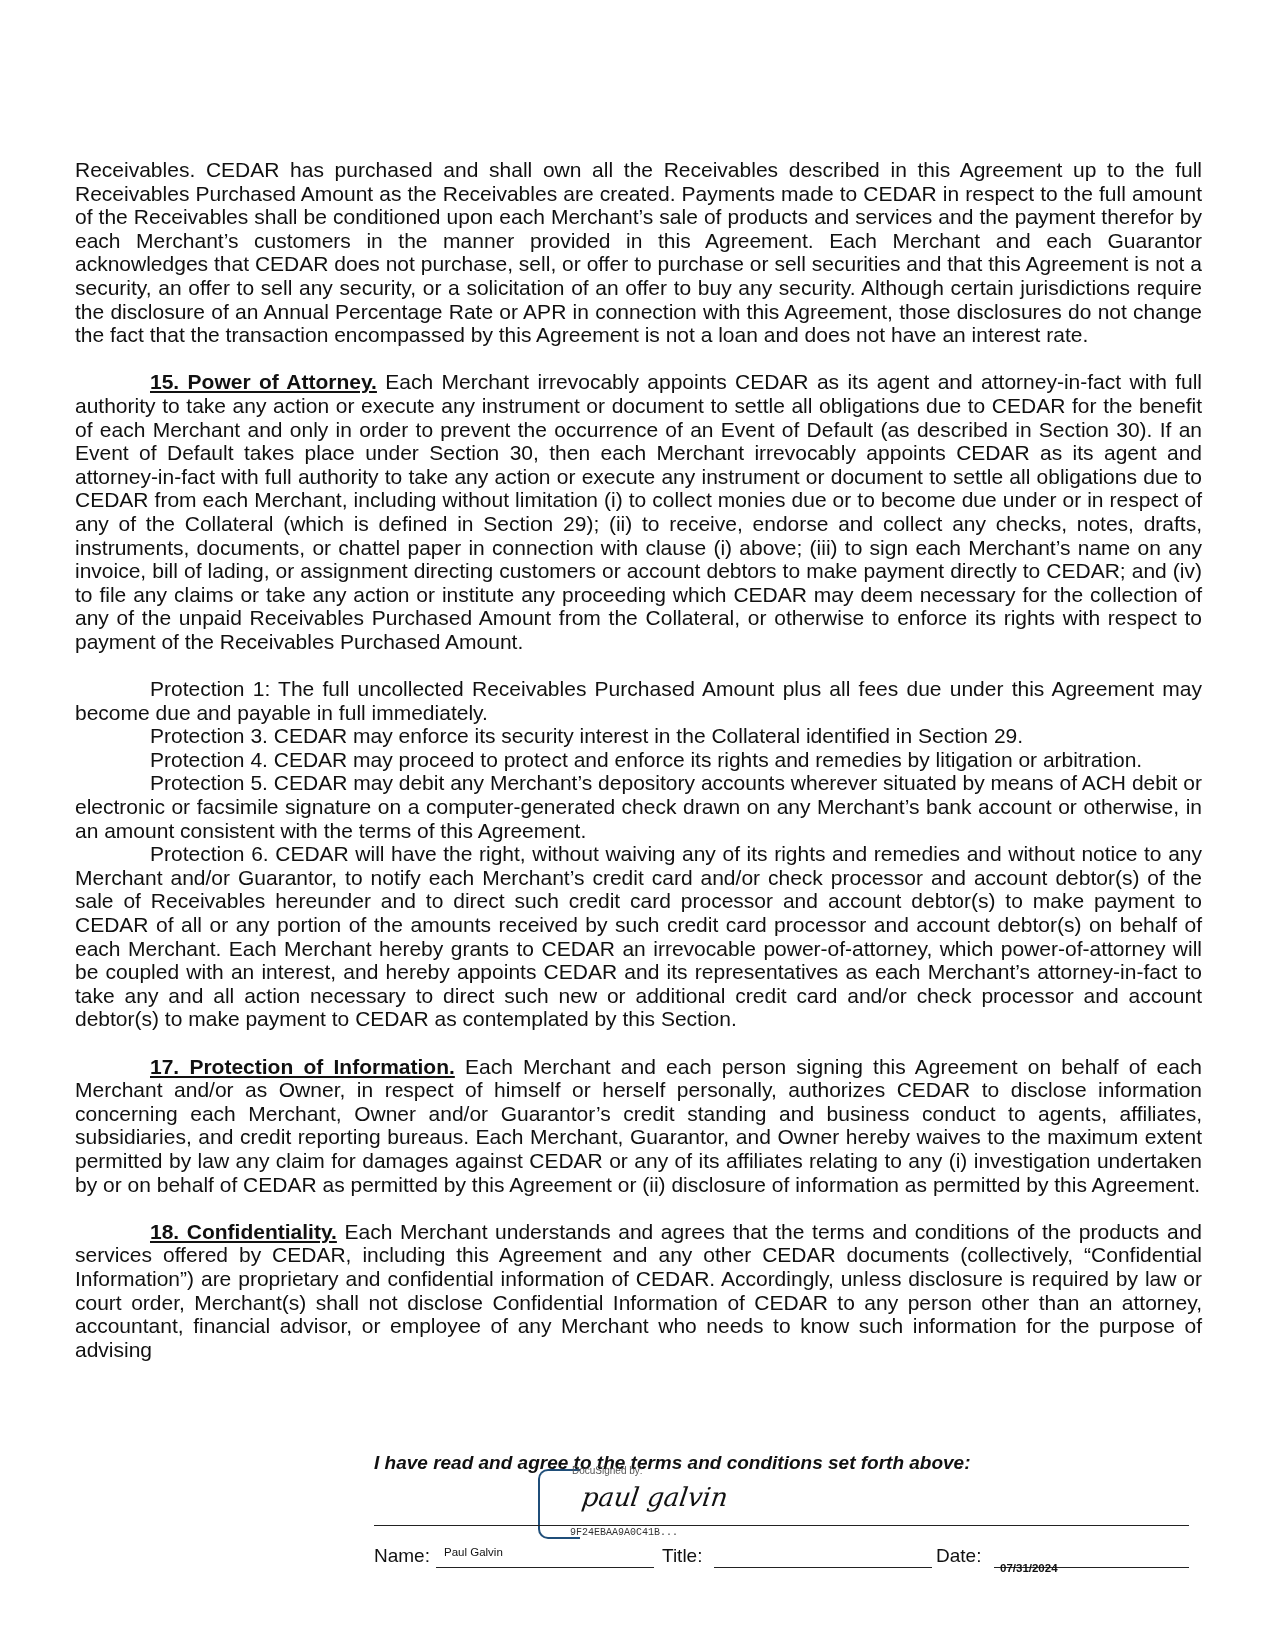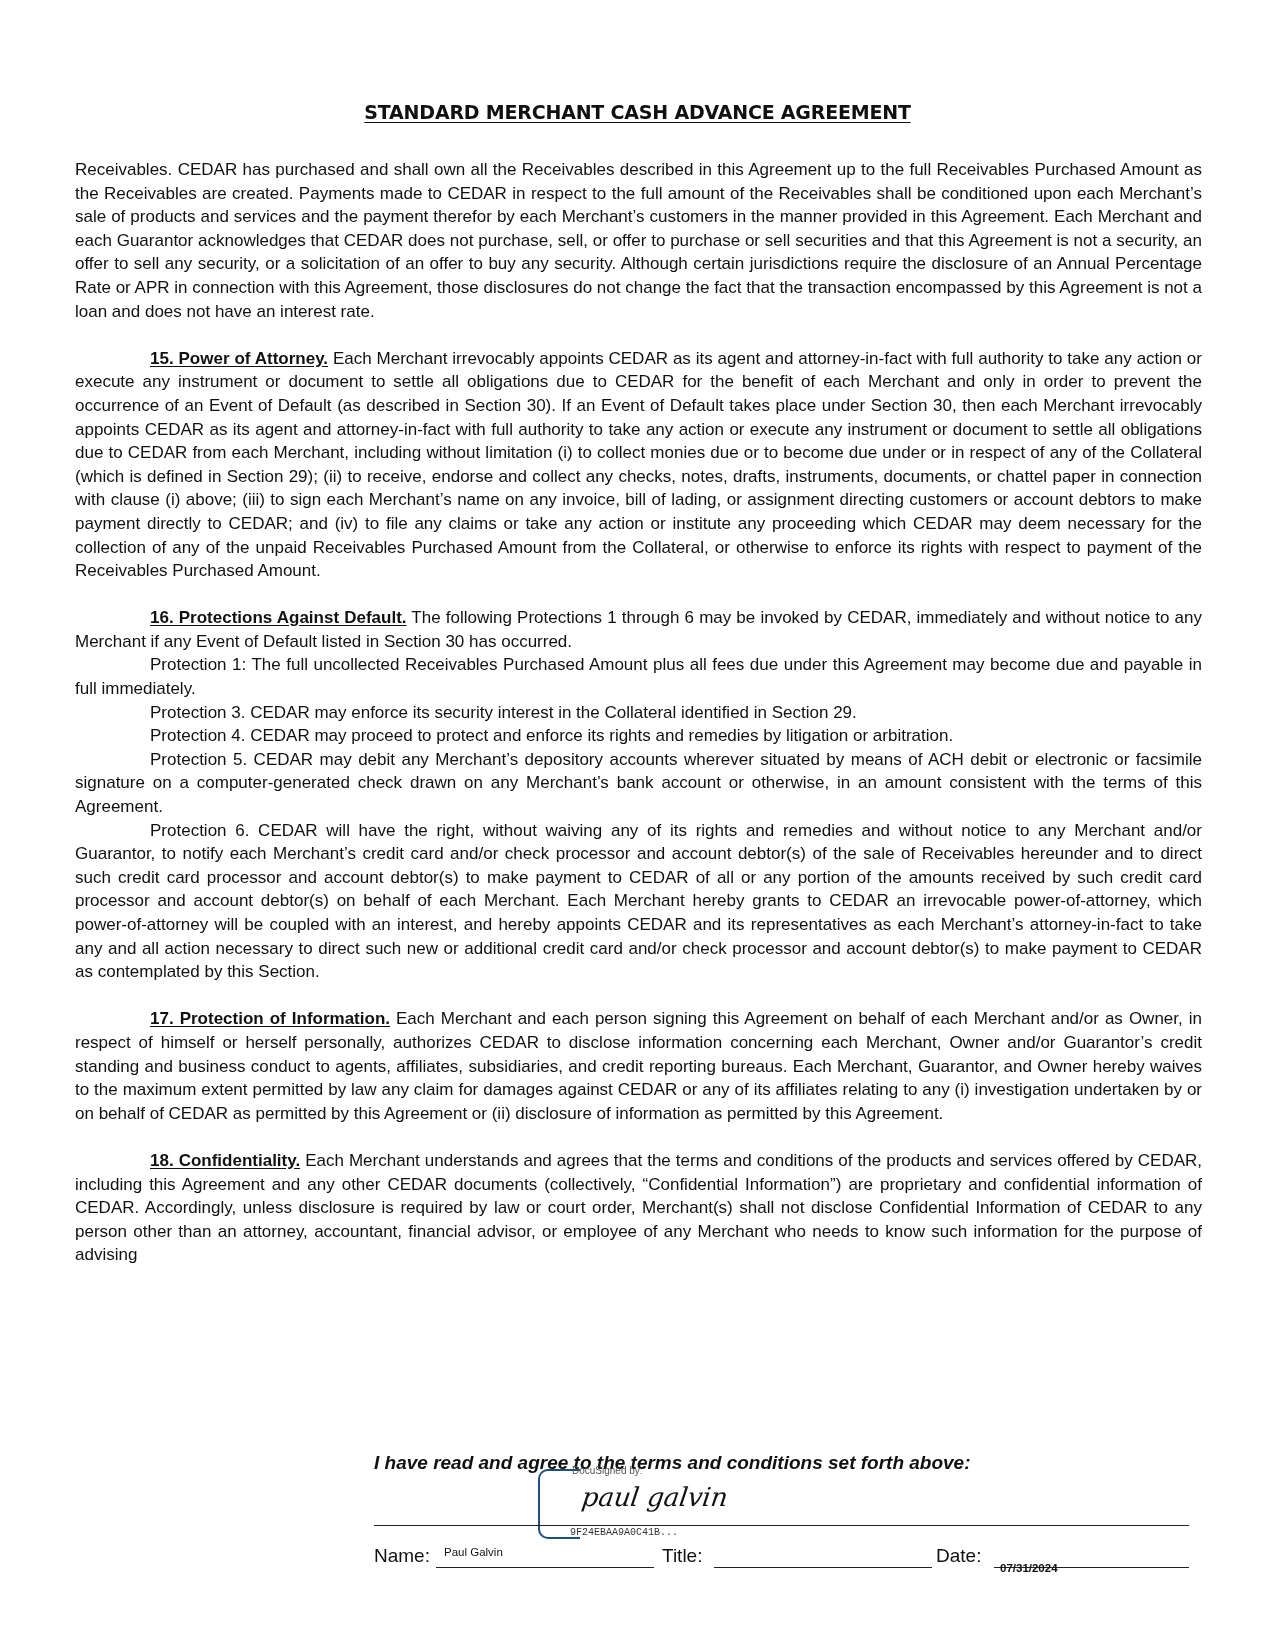--- a/index.html
+++ b/index.html
@@ -6,21 +6,21 @@
   body { width: 1275px; height: 1650px; position: relative; overflow: hidden; color: #111; }
   .page { position: absolute; left: 0; top: 0; width: 1275px; height: 1650px; background: #fff; }
   .title {
     position: absolute; left: 0; width: 1275px; top: 101px; text-align: center;
     font-family: "DejaVu Sans", sans-serif; font-weight: bold; font-size: 19px;
     letter-spacing: -0.2px;
   }
   .title span { text-decoration: underline; text-underline-offset: 3px; }
   .body-text {
     position: absolute; left: 75px; width: 1127px; top: 158px;
-    font-family: "Liberation Sans", sans-serif; font-size: 17px; line-height: 23.6px;
+    font-family: "Liberation Sans", sans-serif; font-size: 21px; line-height: 23.6px;
     text-align: justify; color: #111;
   }
   .para { margin: 0; }
   .gap { height: 23.6px; }
   .indent { text-indent: 75px; }
   .heading { font-weight: bold; text-decoration: underline; text-underline-offset: 2px; }
   .prot { text-indent: 75px; margin: 0; }
   .sig-block { position: absolute; left: 374px; top: 1452px; width: 815px; font-family: "Liberation Sans", sans-serif; }
   .sig-prompt { font-weight: bold; font-size: 19px; position: absolute; left: 0; top: 0; white-space: nowrap; font-style: italic; }
   .sig-line { position: absolute; left: 0; top: 73px; width: 815px; height: 0; border-top: 1.5px solid #222; }
@@ -38,36 +38,30 @@
   .fields { position: absolute; left: 374px; top: 1545px; width: 815px; font-family: "Liberation Sans", sans-serif; font-size: 19px; }
   .field-label { position: absolute; top: 0; white-space: nowrap; }
   .field-line { position: absolute; top: 22px; border-top: 1.5px solid #222; height: 0; }
   .field-value { position: absolute; top: 0; font-size: 11.5px; white-space: nowrap; }
 </style>
 </head>
 <body>
 
 <div class="page">
 
-  <div class="title">
-    <span>STANDARD MERCHANT CASH ADVANCE AGREEMENT</span>
-  </div>
 
   <div class="body-text">
     <p class="para">Receivables. CEDAR has purchased and shall own all the Receivables described in this Agreement up to the full Receivables Purchased Amount as the Receivables are created. Payments made to CEDAR in respect to the full amount of the Receivables shall be conditioned upon each Merchant’s sale of products and services and the payment therefor by each Merchant’s customers in the manner provided in this Agreement. Each Merchant and each Guarantor acknowledges that CEDAR does not purchase, sell, or offer to purchase or sell securities and that this Agreement is not a security, an offer to sell any security, or a solicitation of an offer to buy any security. Although certain jurisdictions require the disclosure of an Annual Percentage Rate or APR in connection with this Agreement, those disclosures do not change the fact that the transaction encompassed by this Agreement is not a loan and does not have an interest rate.</p>
     <div class="gap"></div>
 
     <p class="para indent">
       <span class="heading">15. Power of Attorney.</span><span> Each Merchant irrevocably appoints CEDAR as its agent and attorney-in-fact with full authority to take any action or execute any instrument or document to settle all obligations due to CEDAR for the benefit of each Merchant and only in order to prevent the occurrence of an Event of Default (as described in Section 30). If an Event of Default takes place under Section 30, then each Merchant irrevocably appoints CEDAR as its agent and attorney-in-fact with full authority to take any action or execute any instrument or document to settle all obligations due to CEDAR from each Merchant, including without limitation (i) to collect monies due or to become due under or in respect of any of the Collateral (which is defined in Section 29); (ii) to receive, endorse and collect any checks, notes, drafts, instruments, documents, or chattel paper in connection with clause (i) above; (iii) to sign each Merchant’s name on any invoice, bill of lading, or assignment directing customers or account debtors to make payment directly to CEDAR; and (iv) to file any claims or take any action or institute any proceeding which CEDAR may deem necessary for the collection of any of the unpaid Receivables Purchased Amount from the Collateral, or otherwise to enforce its rights with respect to payment of the Receivables Purchased Amount.</span>
     </p>
     <div class="gap"></div>
 
-    <p class="para indent">
-      <span class="heading">16. Protections Against Default.</span><span> The following Protections 1 through 6 may be invoked by CEDAR, immediately and without notice to any Merchant if any Event of Default listed in Section 30 has occurred.</span>
-    </p>
     <p class="prot">Protection 1: The full uncollected Receivables Purchased Amount plus all fees due under this Agreement may become due and payable in full immediately.</p>
     <p class="prot">Protection 3. CEDAR may enforce its security interest in the Collateral identified in Section 29.</p>
     <p class="prot">Protection 4. CEDAR may proceed to protect and enforce its rights and remedies by litigation or arbitration.</p>
     <p class="prot">Protection 5. CEDAR may debit any Merchant’s depository accounts wherever situated by means of ACH debit or electronic or facsimile signature on a computer-generated check drawn on any Merchant’s bank account or otherwise, in an amount consistent with the terms of this Agreement.</p>
     <p class="prot">Protection 6. CEDAR will have the right, without waiving any of its rights and remedies and without notice to any Merchant and/or Guarantor, to notify each Merchant’s credit card and/or check processor and account debtor(s) of the sale of Receivables hereunder and to direct such credit card processor and account debtor(s) to make payment to CEDAR of all or any portion of the amounts received by such credit card processor and account debtor(s) on behalf of each Merchant. Each Merchant hereby grants to CEDAR an irrevocable power-of-attorney, which power-of-attorney will be coupled with an interest, and hereby appoints CEDAR and its representatives as each Merchant’s attorney-in-fact to take any and all action necessary to direct such new or additional credit card and/or check processor and account debtor(s) to make payment to CEDAR as contemplated by this Section.</p>
     <div class="gap"></div>
 
     <p class="para indent">
       <span class="heading">17. Protection of Information.</span><span> Each Merchant and each person signing this Agreement on behalf of each Merchant and/or as Owner, in respect of himself or herself personally, authorizes CEDAR to disclose information concerning each Merchant, Owner and/or Guarantor’s credit standing and business conduct to agents, affiliates, subsidiaries, and credit reporting bureaus. Each Merchant, Guarantor, and Owner hereby waives to the maximum extent permitted by law any claim for damages against CEDAR or any of its affiliates relating to any (i) investigation undertaken by or on behalf of CEDAR as permitted by this Agreement or (ii) disclosure of information as permitted by this Agreement.</span>
     </p>

